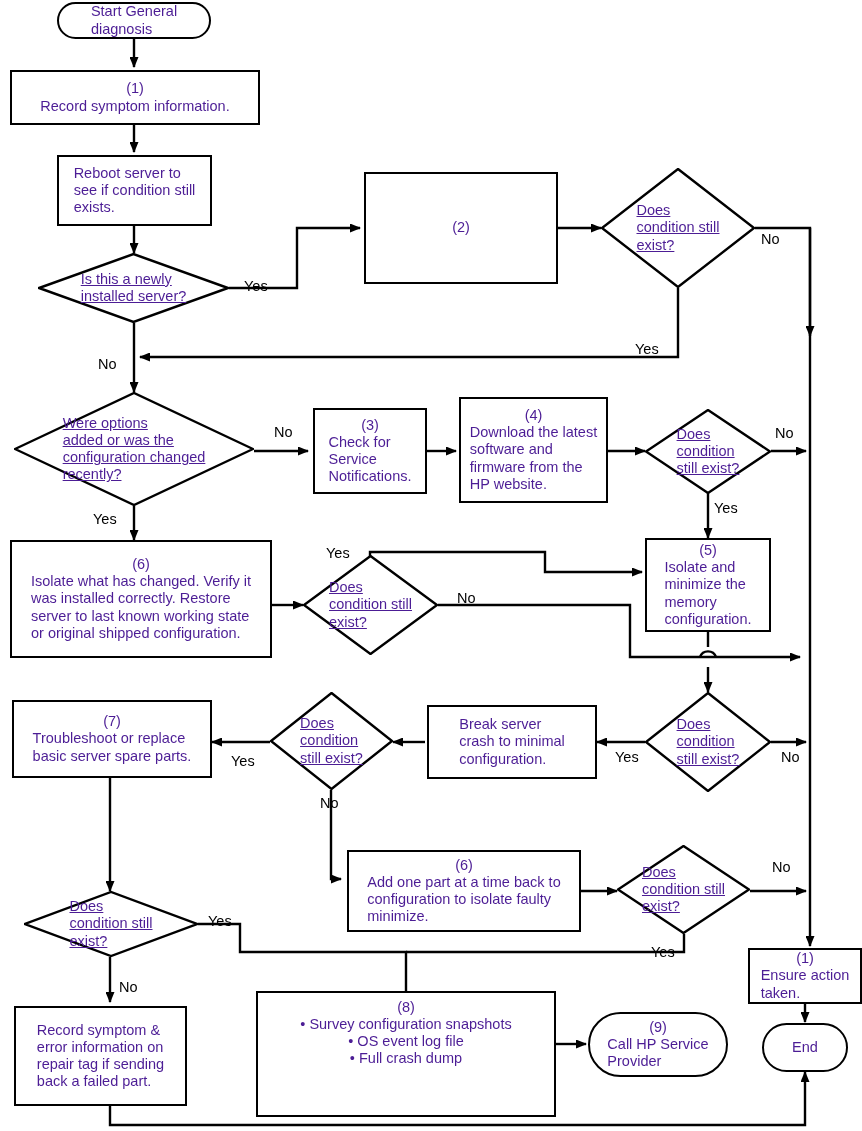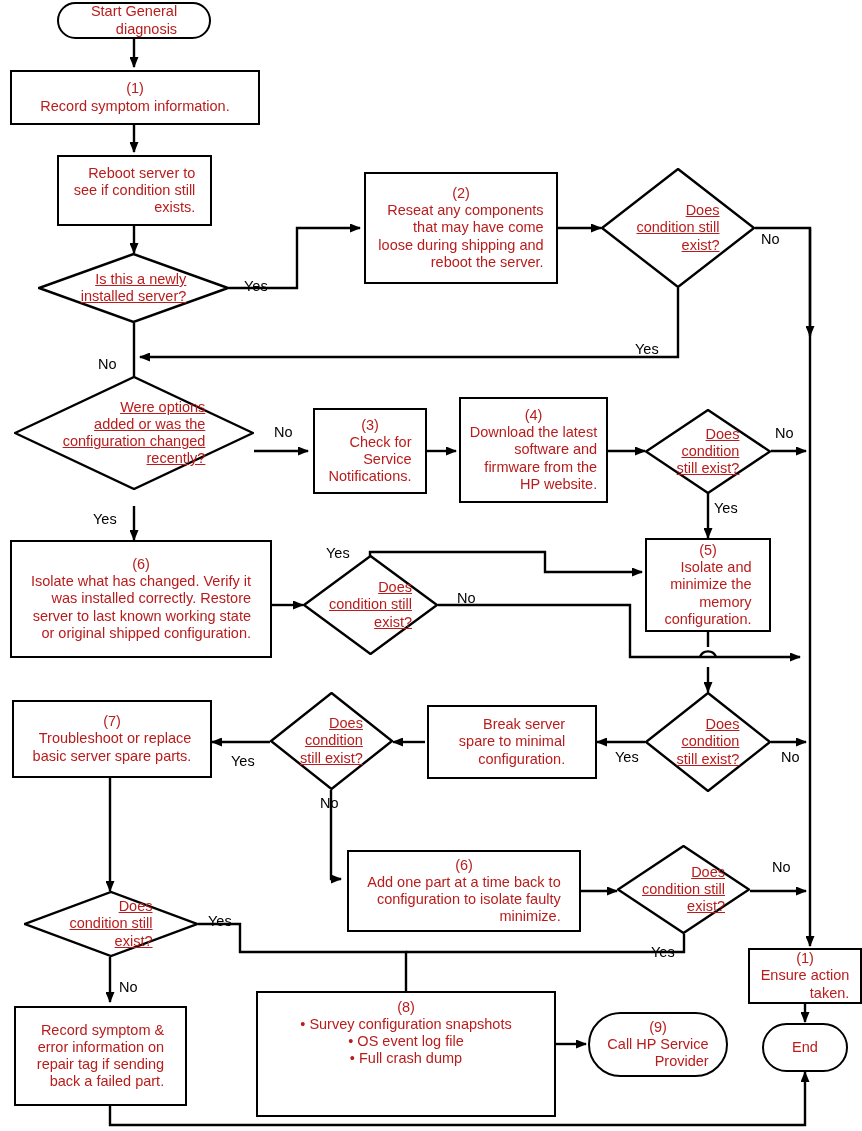--- a/index.html
+++ b/index.html
@@ -1,21 +1,21 @@
 <!DOCTYPE html>
 <html><head>
 <meta charset="utf-8">
 <style>
   html,body{margin:0;padding:0;background:#ffffff;}
   body{font-family:"Liberation Sans","DejaVu Sans",sans-serif;}
   #canvas{position:relative;width:862px;height:1131px;background:#fff;overflow:hidden;}
   svg#wires{position:absolute;left:0;top:0;width:862px;height:1131px;}
   .node{position:absolute;box-sizing:border-box;border:2px solid #000;background:#fff;
-        display:flex;align-items:center;justify-content:center;text-align:right;
-        font-size:14.5px;line-height:1.18;color:#b91c1c;}
+        display:flex;align-items:center;justify-content:center;text-align:left;
+        font-size:14.5px;line-height:1.18;color:#4c1d95;}
   .node.term{border-radius:999px;}
   .node.diamond{border:none;background:transparent;}
   .node.diamond .dlabel{position:relative;z-index:2;text-decoration:underline;}
   .node.diamond svg{position:absolute;left:0;top:0;width:100%;height:100%;z-index:1;}
   .elabel{position:absolute;font-size:14.5px;color:#000;white-space:nowrap;}
   .nodetext{padding:0 4px;white-space:pre-line;}
   .blist{white-space:pre-line;}
 </style>
 </head>
 <body>
@@ -119,36 +119,32 @@
   <div class="node diamond" style="left:38px;top:253px;width:191px;height:70px;">
     <svg viewBox="0 0 191 70" preserveAspectRatio="none">
       <polygon points="95.5,1 190,35 95.5,69 1,35" fill="#fff" stroke="#000" stroke-width="2.4" vector-effect="non-scaling-stroke"></polygon>
     </svg>
     <span class="dlabel nodetext">Is this a newly
 installed server?</span>
   </div>
 
   <div class="node" style="left:364px;top:172px;width:194px;height:112px;flex-direction:column;">
     <span>(2)</span>
-    <span class="nodetext">Reseat any components
-that may have come
-loose during shipping and
-reboot the server.</span>
   </div>
 
   <div class="node diamond" style="left:601px;top:168px;width:154px;height:120px;">
     <svg viewBox="0 0 154 120" preserveAspectRatio="none">
       <polygon points="77,1 153,60 77,119 1,60" fill="#fff" stroke="#000" stroke-width="2.4" vector-effect="non-scaling-stroke"></polygon>
     </svg>
     <span class="dlabel nodetext">Does
 condition still
 exist?</span>
   </div>
 
-  <div class="node diamond" style="left:14px;top:376px;width:240px;height:114px;">
+  <div class="node diamond" style="left:14px;top:392px;width:240px;height:114px;">
     <svg viewBox="0 0 240 114" preserveAspectRatio="none">
       <polygon points="120,1 239,57 120,113 1,57" fill="#fff" stroke="#000" stroke-width="2.4" vector-effect="non-scaling-stroke"></polygon>
     </svg>
     <span class="dlabel nodetext">Were options
 added or was the
 configuration changed
 recently?</span>
   </div>
 
   <div class="node" style="left:313px;top:408px;width:114px;height:86px;flex-direction:column;">
@@ -204,21 +200,21 @@
     <svg viewBox="0 0 126 100" preserveAspectRatio="none">
       <polygon points="63,1 125,50 63,99 1,50" fill="#fff" stroke="#000" stroke-width="2.4" vector-effect="non-scaling-stroke"></polygon>
     </svg>
     <span class="dlabel nodetext">Does
 condition
 still exist?</span>
   </div>
 
   <div class="node" style="left:427px;top:705px;width:170px;height:74px;">
     <span class="nodetext">Break server
-spare to minimal
+crash to minimal
 configuration.</span>
   </div>
 
   <div class="node diamond" style="left:270px;top:692px;width:123px;height:98px;">
     <svg viewBox="0 0 123 98" preserveAspectRatio="none">
       <polygon points="61.5,1 122,49 61.5,97 1,49" fill="#fff" stroke="#000" stroke-width="2.4" vector-effect="non-scaling-stroke"></polygon>
     </svg>
     <span class="dlabel nodetext">Does
 condition
 still exist?</span>

